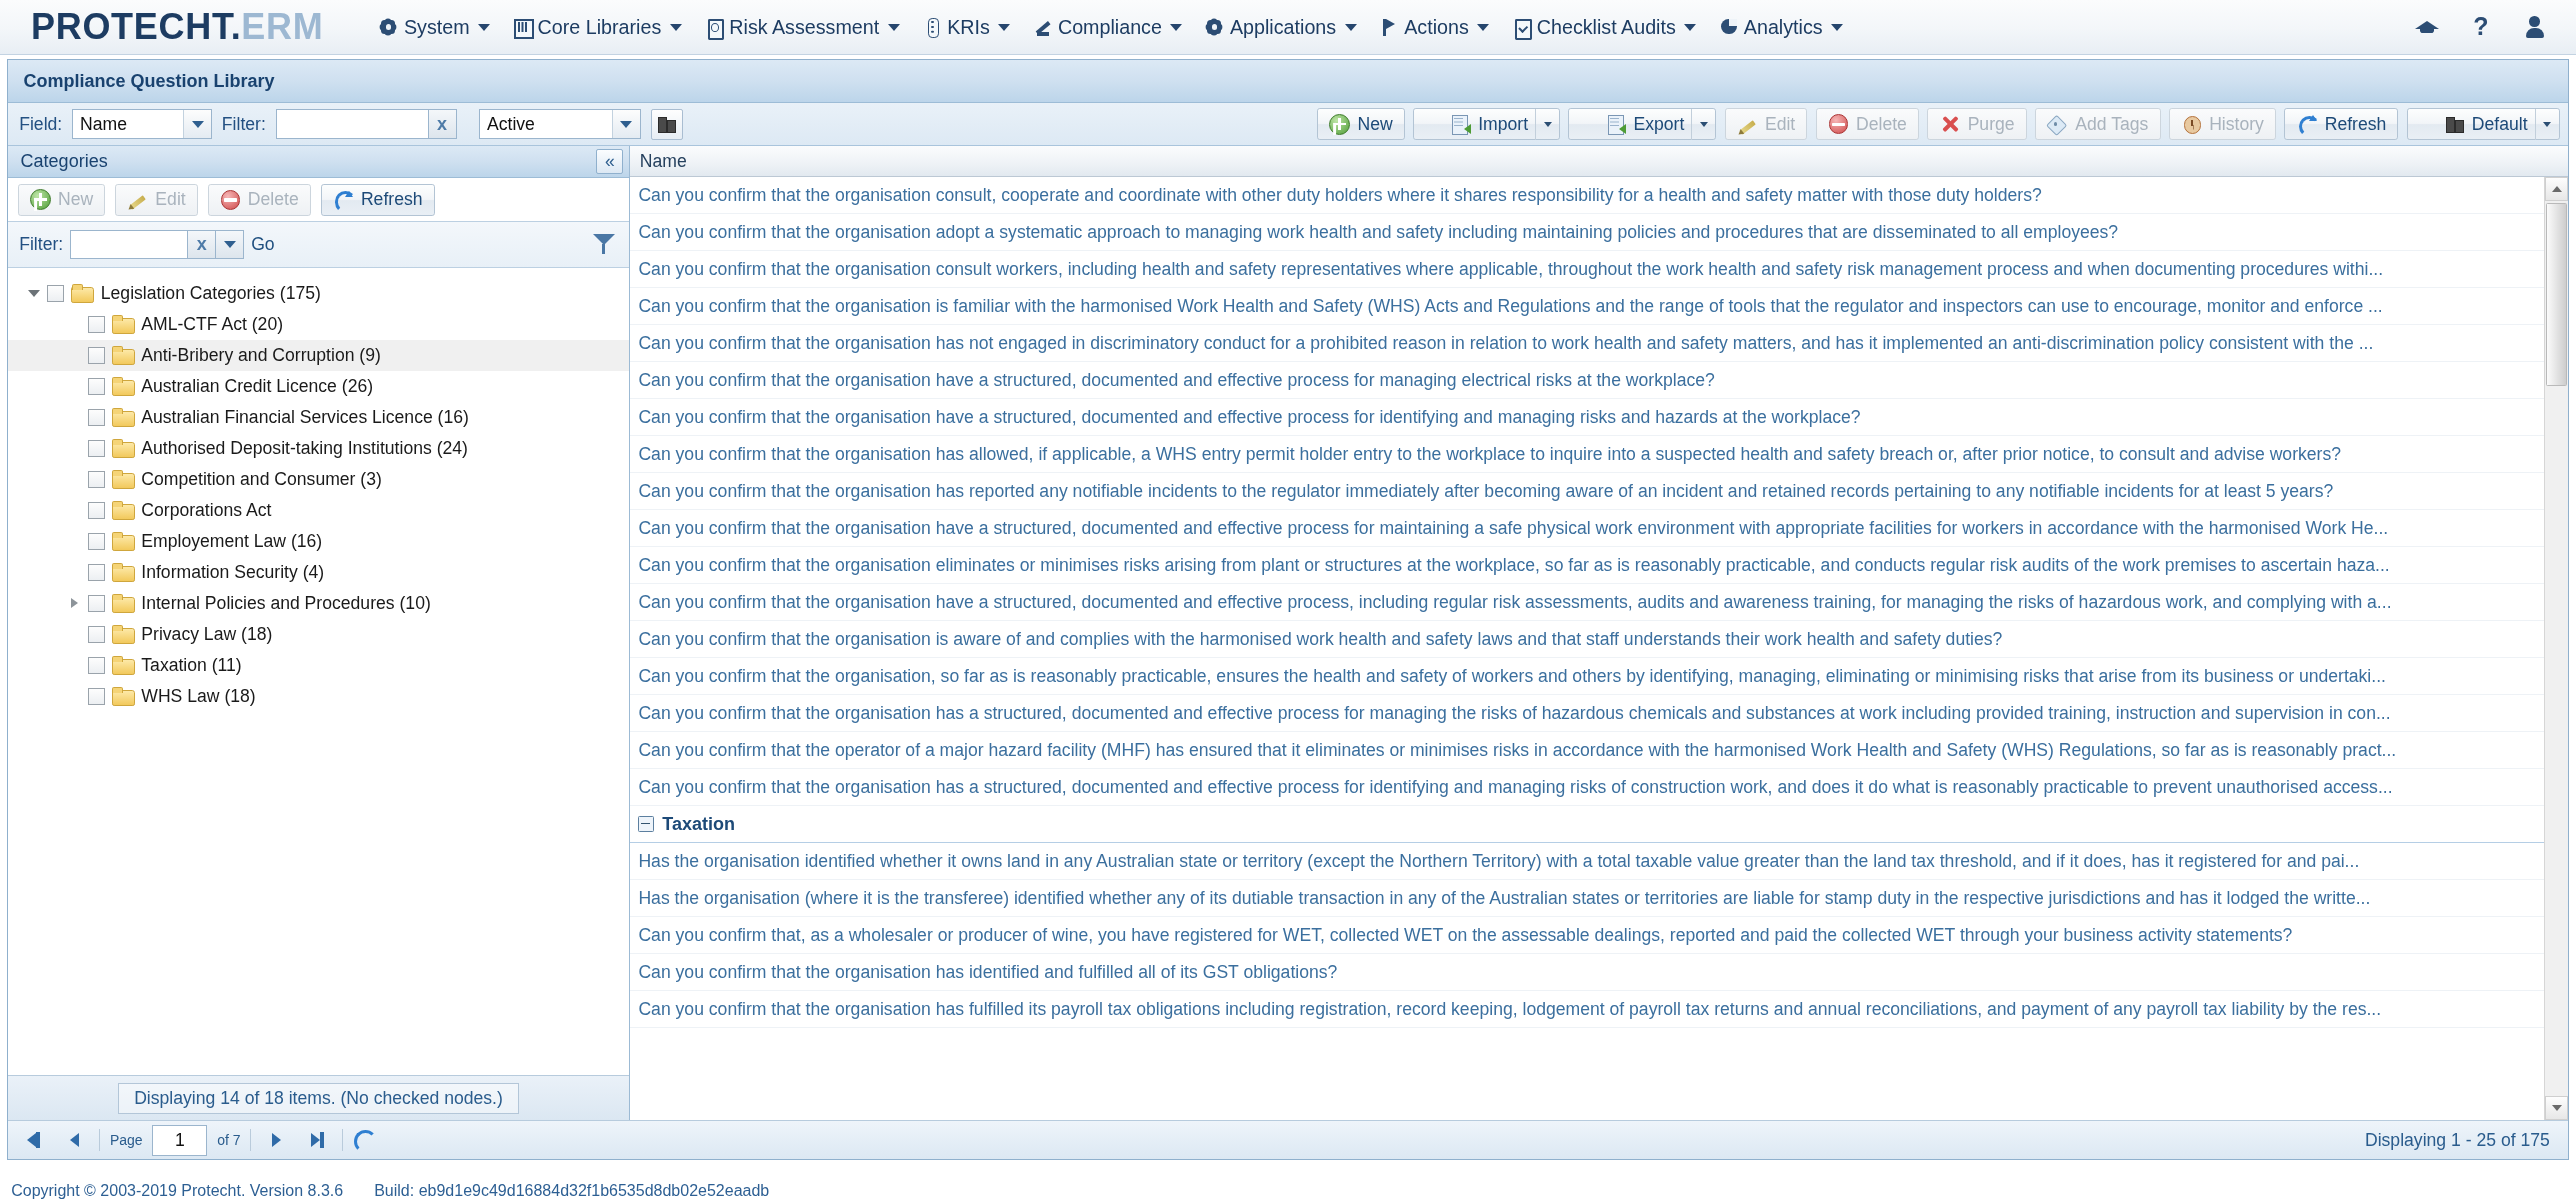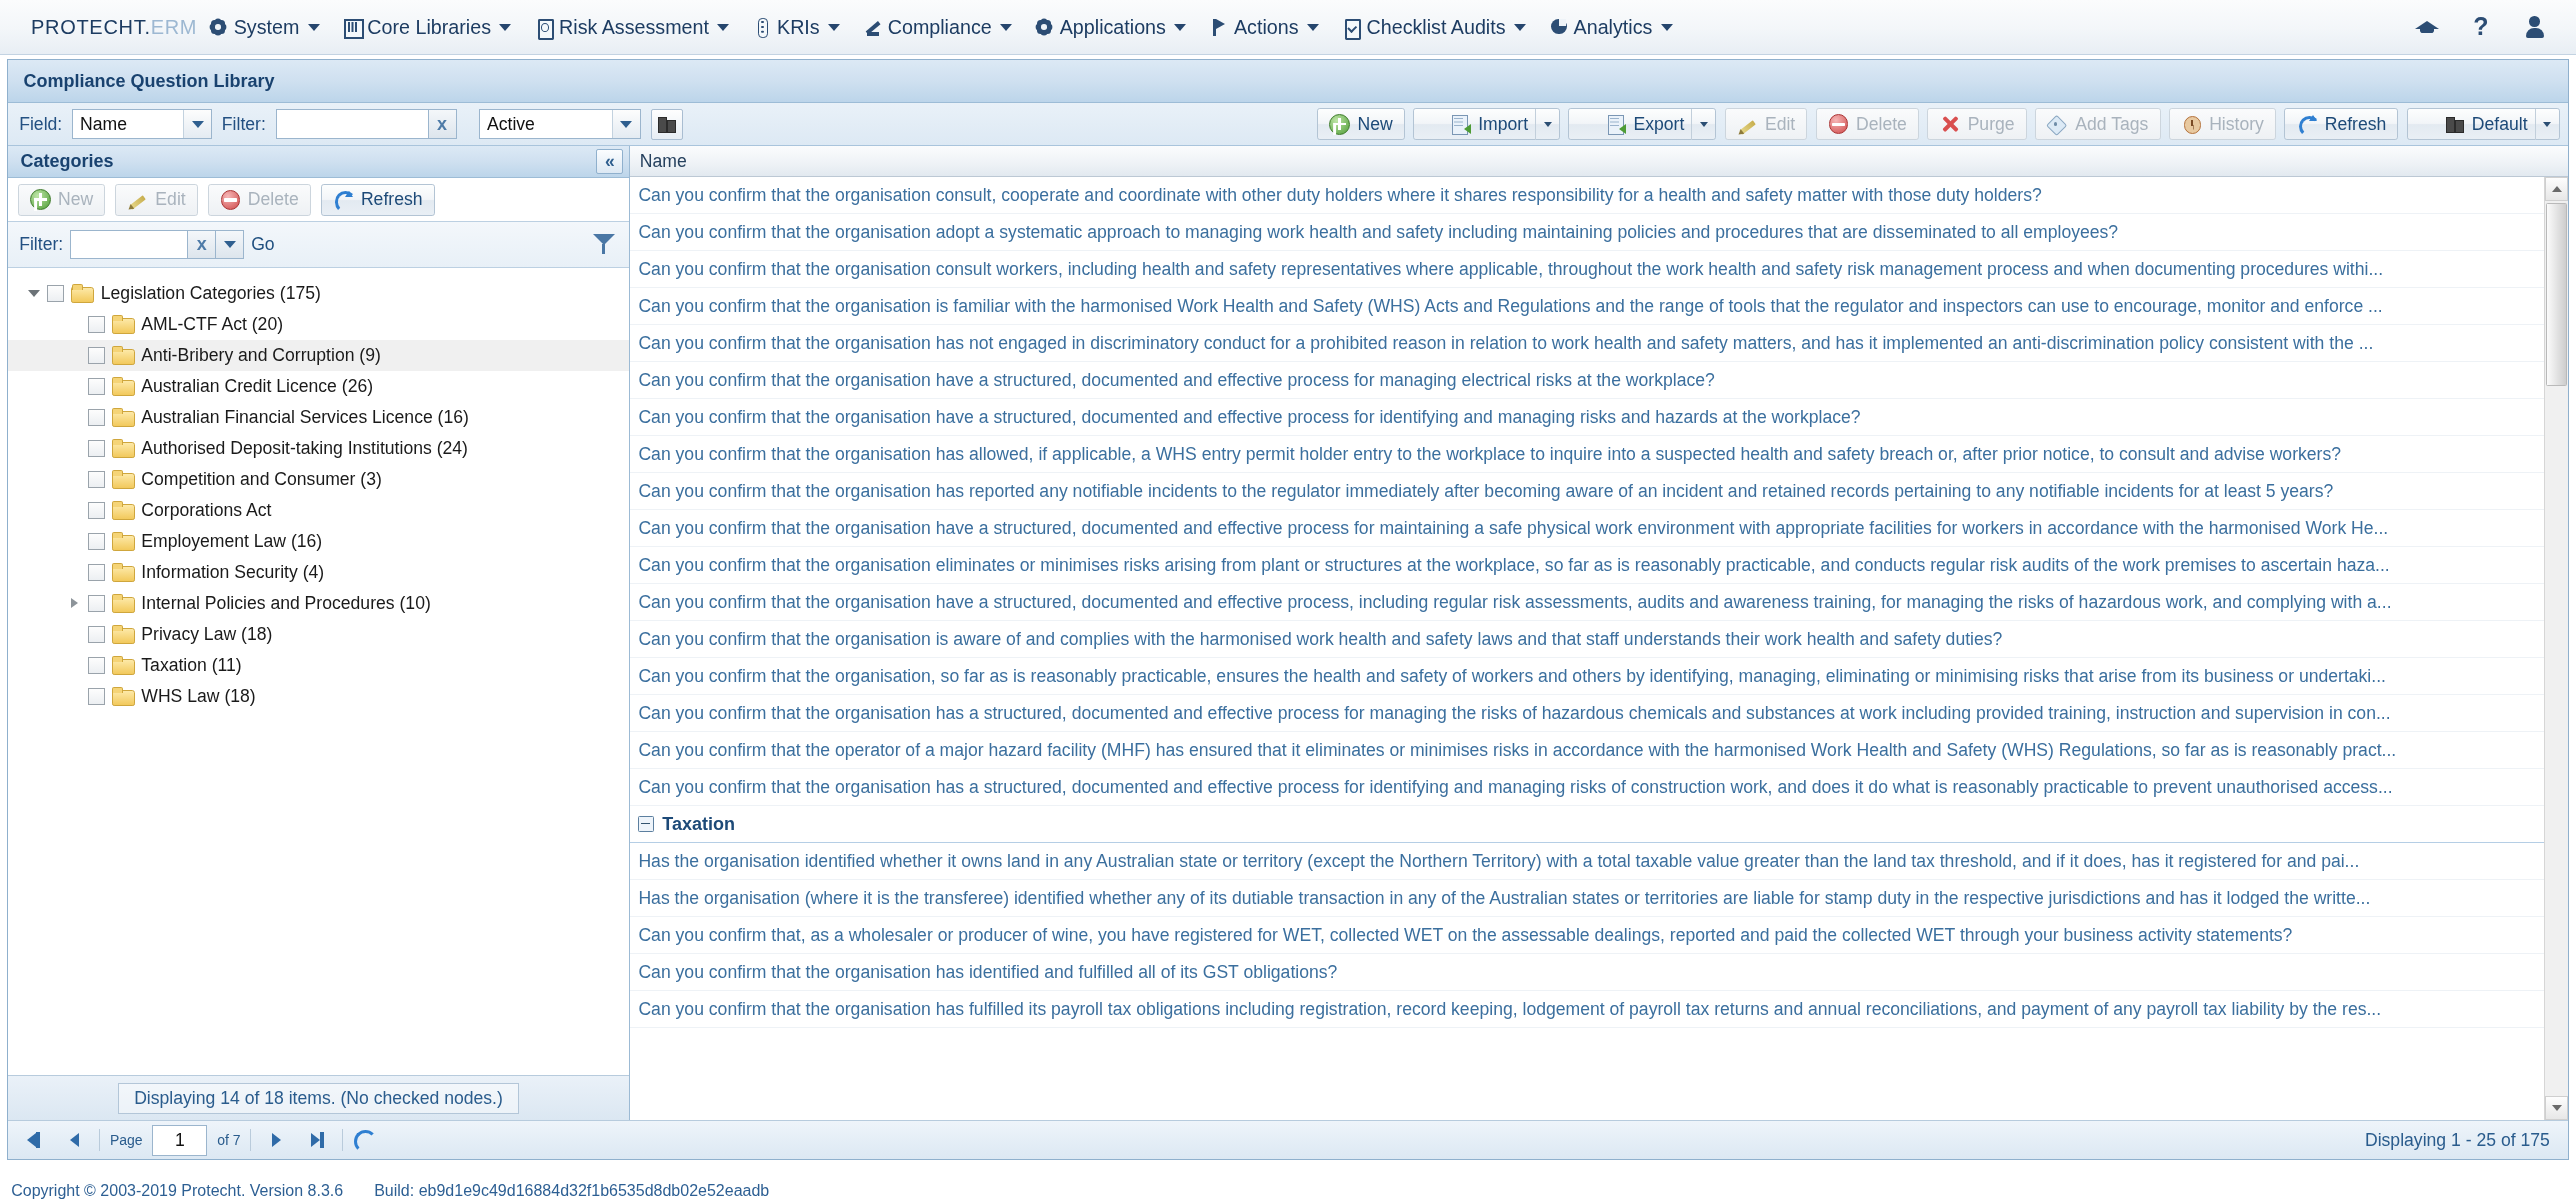--- a/index.html
+++ b/index.html
@@ -15,24 +15,25 @@
   .topbar {
     height: 55px;
     background: linear-gradient(to bottom, #fbfcfd 0%, #f3f6f9 55%, #e8eef4 100%);
     border-bottom: 0.7px solid #c3d3e2;
     display: flex;
     align-items: center;
     padding: 0 17px 0 31px;
     position: relative;
   }
   .brand {
-    font-size: 20px;
-    font-weight: normal;
+    font-size: 36px;
+    font-weight: bold;
     letter-spacing: 0.7px;
     color: #1d3c62;
+    margin-right: 44px;
     white-space: nowrap;
   }
   .brand .erm { color: #9db8d2; }
   .menu-list { display: flex; align-items: center; gap: 0px; flex: 1; }
   .menu-item {
     display: flex; align-items: center;
     gap: 5.6px;
     padding: 4.2px 11.2px;
     font-size: 19.7px;
     color: #1d3c62;
@@ -289,21 +290,21 @@
     display:flex; flex-direction:column;
     border-right: 0.7px solid #9cbad4;
     background: #ffffff;
   }
   .cat-header {
     height: 32px;
     background: linear-gradient(to bottom, #dce9f5 0%, #cfe0f0 50%, #bcd5ea 100%);
     border-bottom: 0.7px solid #9dbcd6;
     display:flex; align-items:center;
     padding: 0 5.6px 0 12.6px;
-    font-size: 18px; font-weight:bold; color:#19426f;
+    font-size: 18px; font-weight:normal; color:#19426f;
   }
   .collapse-btn {
     margin-left:auto;
     width: 27px; height: 25px;
     background: linear-gradient(to bottom,#fbfdff,#dce8f3);
     border:0.7px solid #8fb0cd; border-radius:2.1px;
     display:flex;align-items:center;justify-content:center;
     font-size:17.6px; color:#2f5f8f; line-height:1;
   }
   .cat-toolbar {

